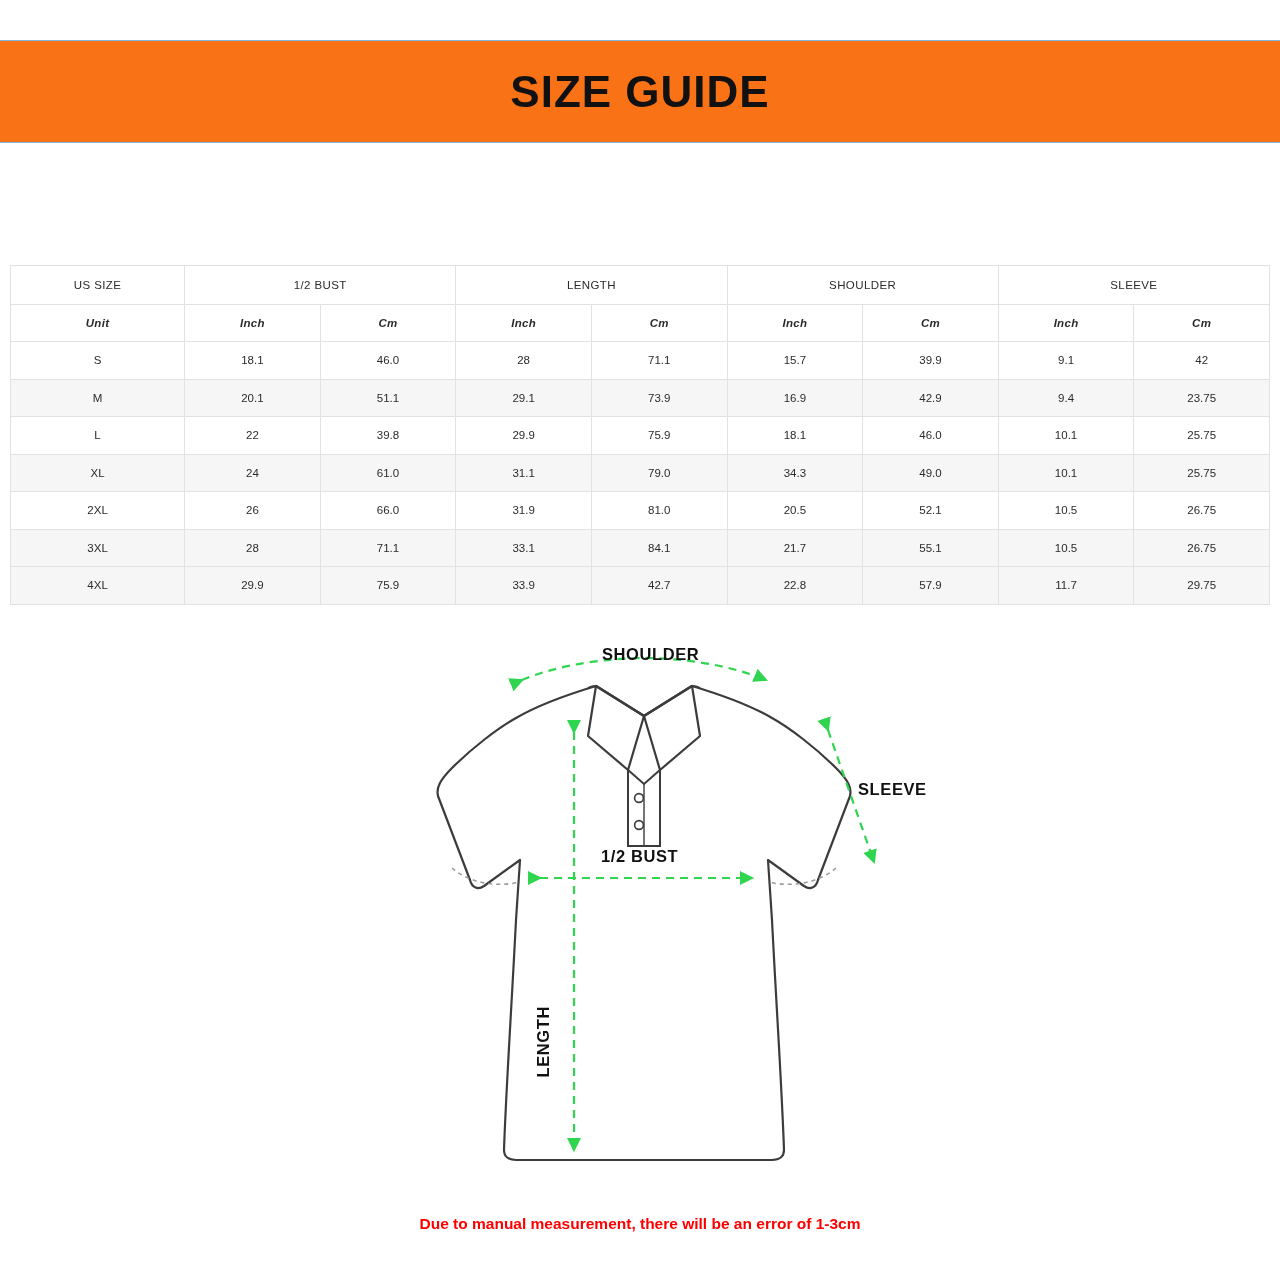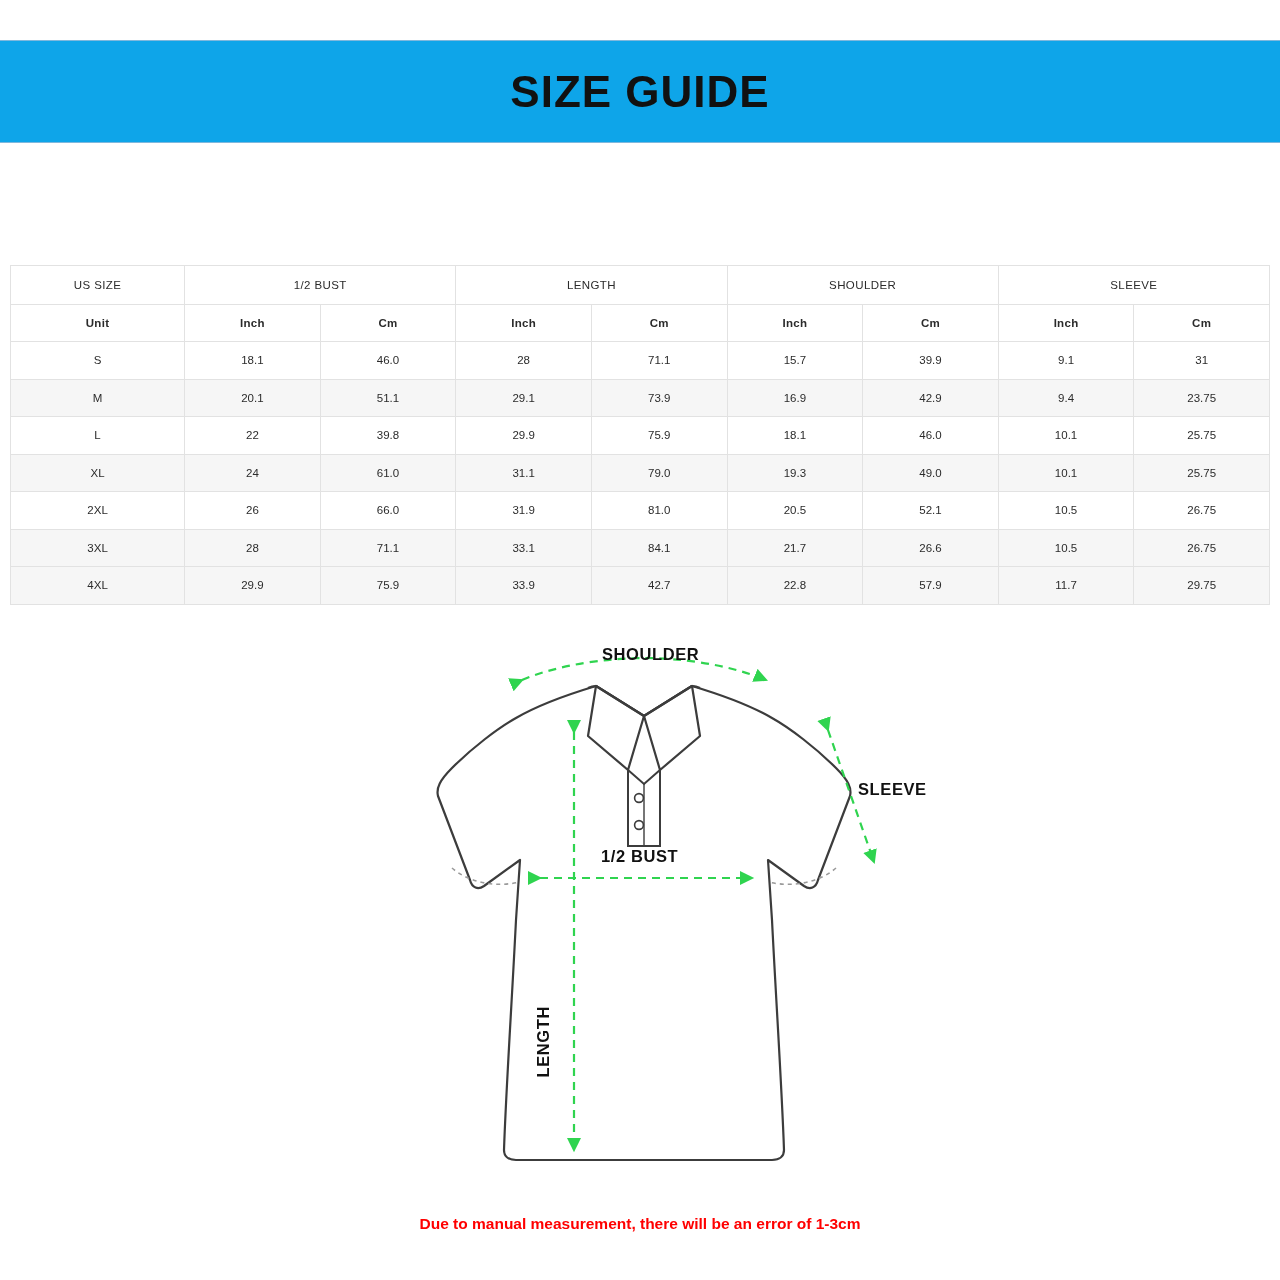--- a/index.html
+++ b/index.html
@@ -16,21 +16,21 @@
     overflow: hidden;
   }
 
   
   .banner {
     position: absolute;
     left: 0;
     top: 40px;
     width: 1280px;
     height: 103px;
-    background: #0ea5e9;
+    background: #f97316;
     border-top: 1px solid #7fb8dd;
     border-bottom: 1px solid #7fb8dd;
     display: flex;
     align-items: center;
     justify-content: center;
     box-sizing: border-box;
   }
   .banner-title {
     font-size: 44px;
     font-weight: bold;
@@ -61,20 +61,21 @@
     font-size: 11.5px;
     font-weight: normal;
     letter-spacing: 0.4px;
     color: #1f1f1f;
   }
   .unit-row td {
     height: 34px;
     font-size: 11.5px;
     font-weight: bold;
     letter-spacing: 0.3px;
+    font-style: italic;
   }
   .data-row td {
     height: 34.5px;
     font-size: 11.5px;
     font-weight: normal;
   }
   .data-row.alt td {
     background: #f6f6f6;
   }
   .col-size { width: 13.8%; }
@@ -163,21 +164,21 @@
 
       <tr class="data-row">
         <td>S</td>
         <td>18.1</td>
         <td>46.0</td>
         <td>28</td>
         <td>71.1</td>
         <td>15.7</td>
         <td>39.9</td>
         <td>9.1</td>
-        <td>31</td>
+        <td>42</td>
       </tr>
 
       <tr class="data-row alt">
         <td>M</td>
         <td>20.1</td>
         <td>51.1</td>
         <td>29.1</td>
         <td>73.9</td>
         <td>16.9</td>
         <td>42.9</td>
@@ -196,21 +197,21 @@
         <td>10.1</td>
         <td>25.75</td>
       </tr>
 
       <tr class="data-row alt">
         <td>XL</td>
         <td>24</td>
         <td>61.0</td>
         <td>31.1</td>
         <td>79.0</td>
-        <td>19.3</td>
+        <td>34.3</td>
         <td>49.0</td>
         <td>10.1</td>
         <td>25.75</td>
       </tr>
 
       <tr class="data-row">
         <td>2XL</td>
         <td>26</td>
         <td>66.0</td>
         <td>31.9</td>
@@ -221,21 +222,21 @@
         <td>26.75</td>
       </tr>
 
       <tr class="data-row alt">
         <td>3XL</td>
         <td>28</td>
         <td>71.1</td>
         <td>33.1</td>
         <td>84.1</td>
         <td>21.7</td>
-        <td>26.6</td>
+        <td>55.1</td>
         <td>10.5</td>
         <td>26.75</td>
       </tr>
 
       <tr class="data-row alt">
         <td>4XL</td>
         <td>29.9</td>
         <td>75.9</td>
         <td>33.9</td>
         <td>42.7</td>

